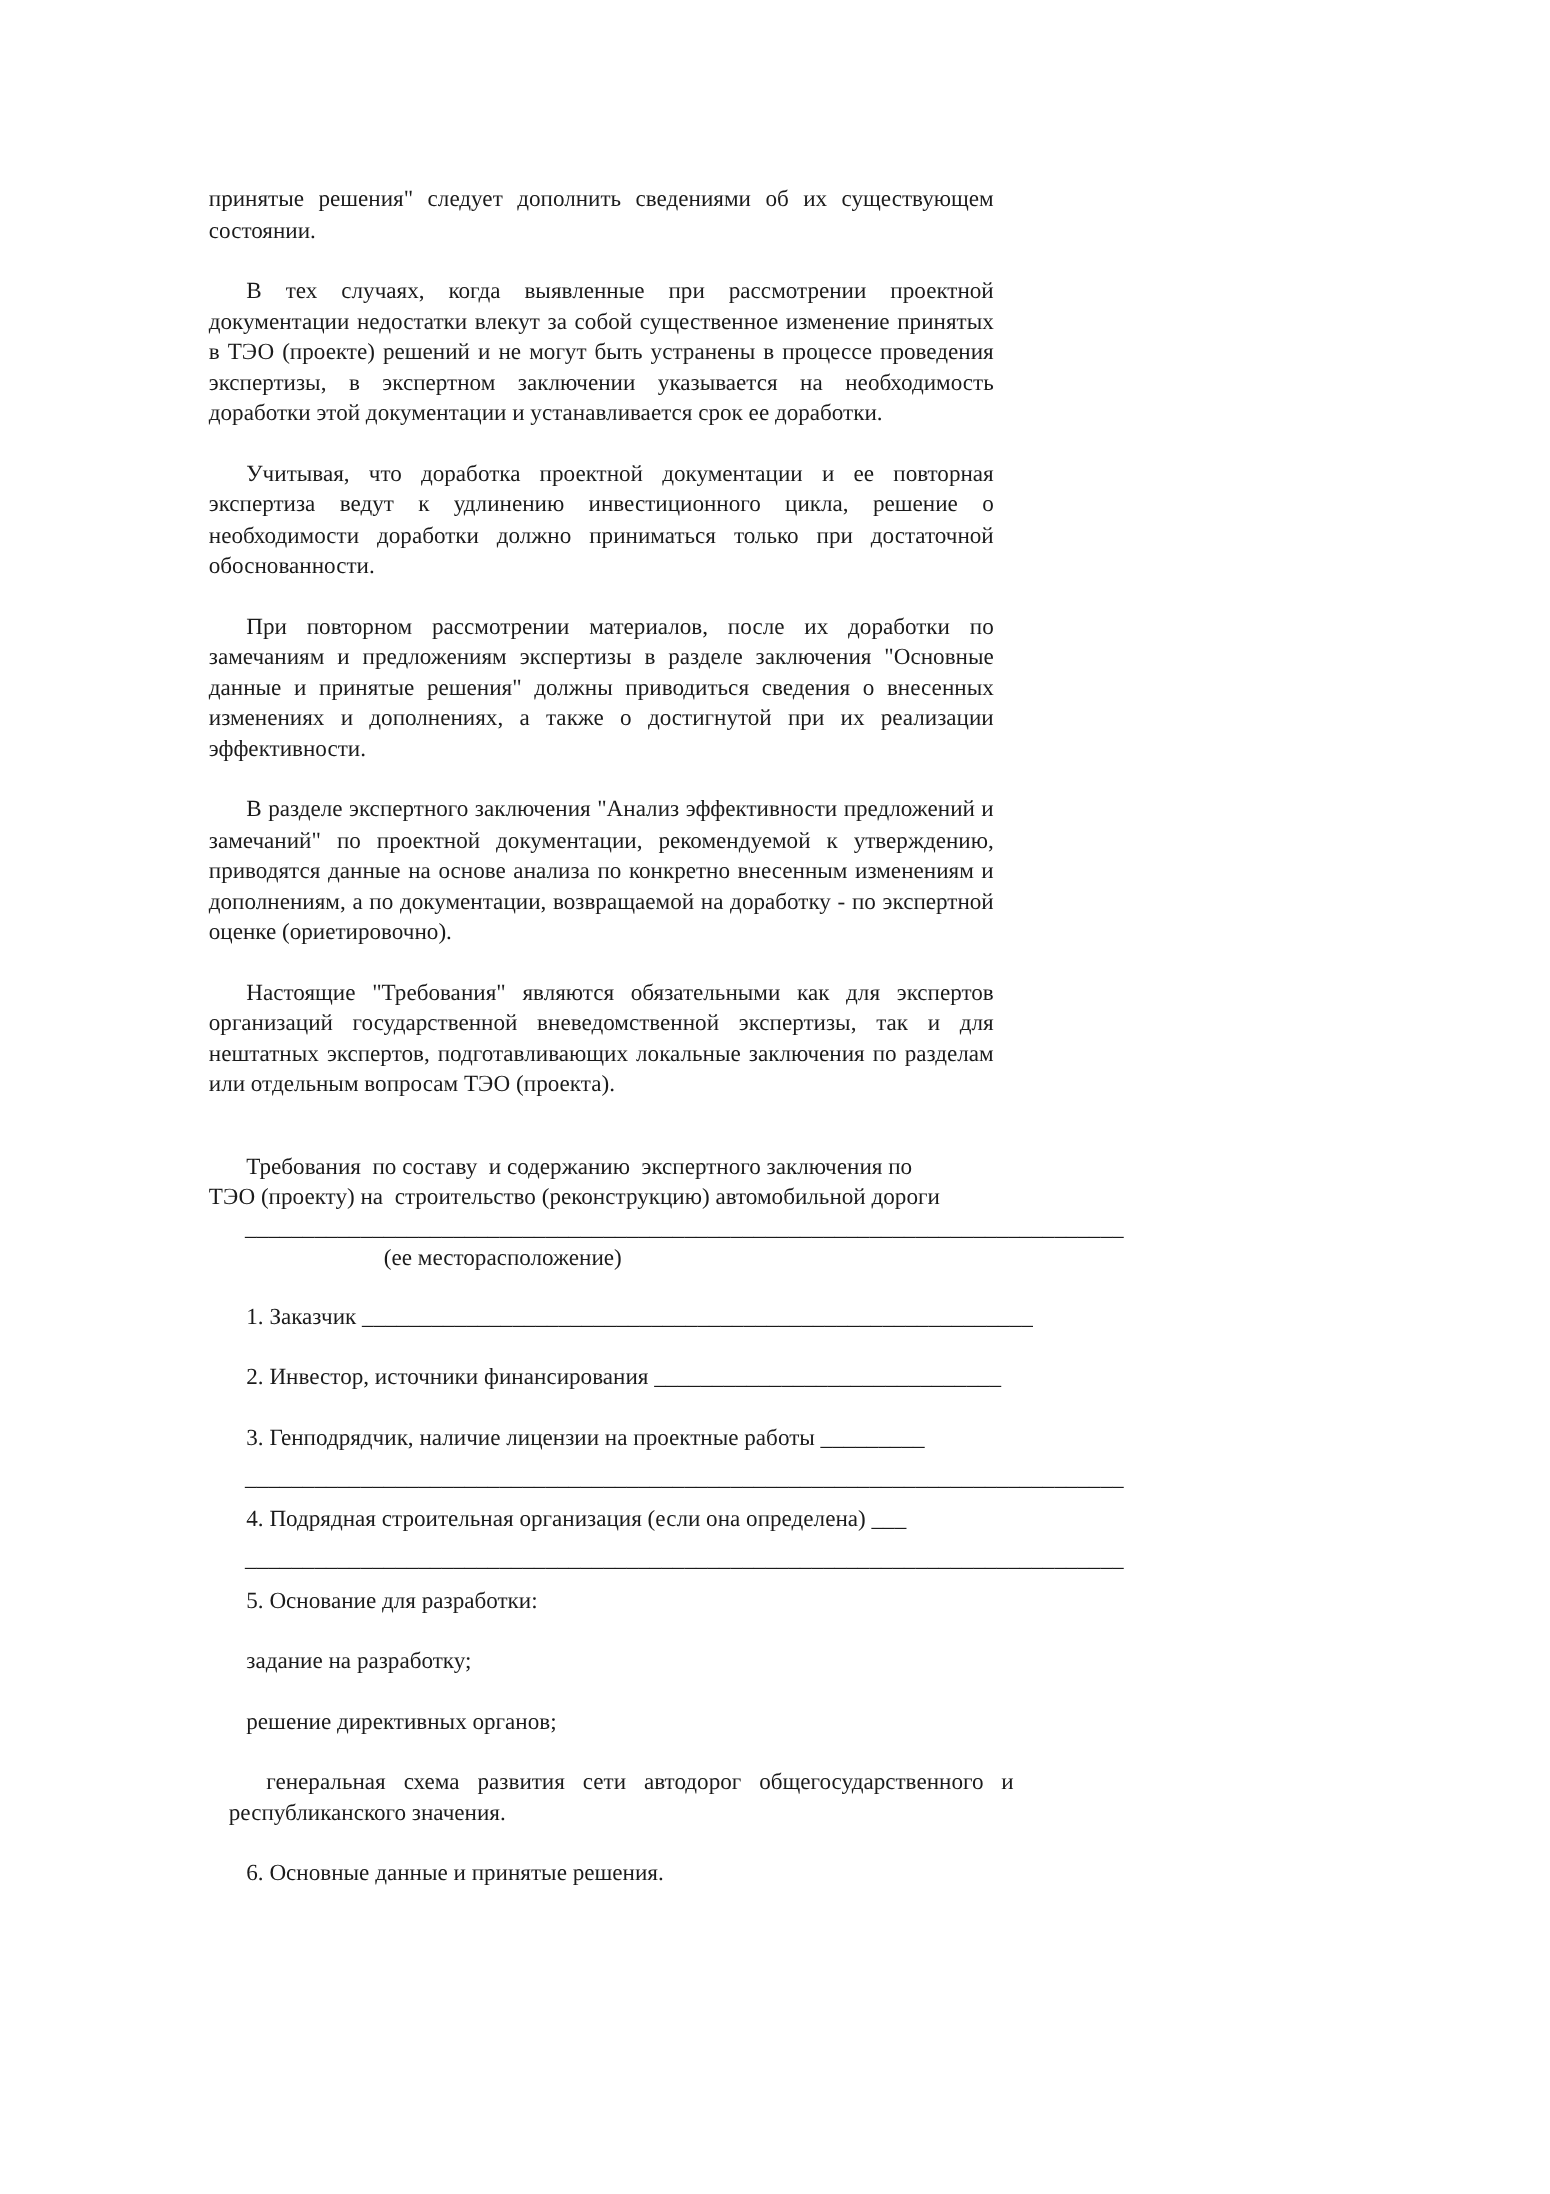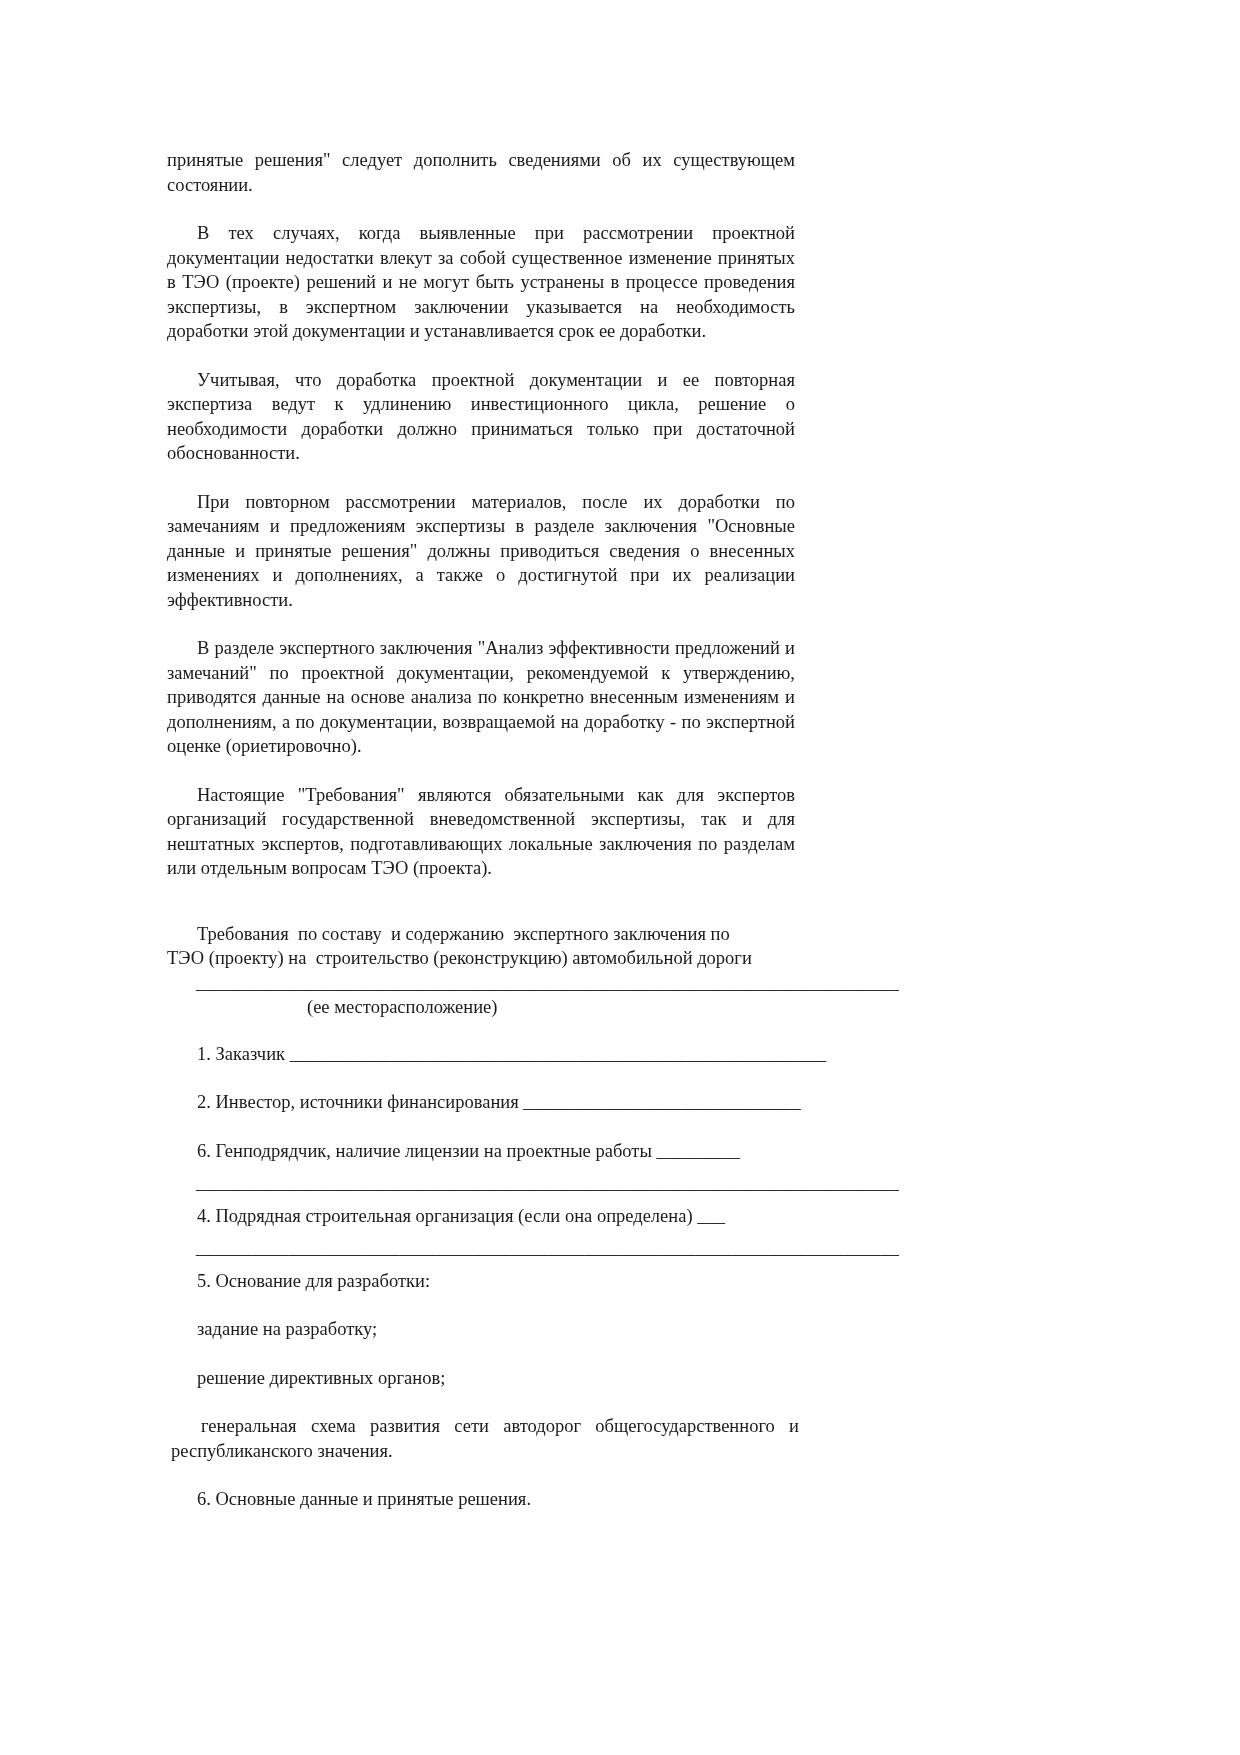--- a/index.html
+++ b/index.html
@@ -60,21 +60,21 @@
   .form-item {
     margin: 0 0 24px 0;
     text-indent: 30px;
     white-space: nowrap;
     overflow: hidden;
   }
   .form-item.tight {
     margin-bottom: 0;
   }
   .basis-para {
-    margin: 0 0 24px 4px;
+    margin: 0 0 24px 16px;
     text-indent: 30px;
     max-width: 628px;
     text-align: justify;
     white-space: normal;
   }
 </style>
 </head>
 <body>
 
 <div class="page">
@@ -91,21 +91,21 @@
   <div class="form-section">
 
     <p class="form-heading">Требования  по составу  и содержанию  экспертного заключения по
 ТЭО (проекту) на  строительство (реконструкцию) автомобильной дороги</p>
 
     <div class="ruler">____________________________________________________________________________</div>
     <div class="location-caption">(ее месторасположение)</div>
 
     <p class="form-item">1. Заказчик __________________________________________________________</p>
     <p class="form-item">2. Инвестор, источники финансирования ______________________________</p>
-    <p class="form-item tight">6. Генподрядчик, наличие лицензии на проектные работы _________</p>
+    <p class="form-item tight">3. Генподрядчик, наличие лицензии на проектные работы _________</p>
 
     <div class="ruler mid">____________________________________________________________________________</div>
 
     <p class="form-item tight">4. Подрядная строительная организация (если она определена) ___</p>
 
     <div class="ruler mid">____________________________________________________________________________</div>
 
     <p class="form-item">5. Основание для разработки:</p>
     <p class="form-item">задание на разработку;</p>
     <p class="form-item">решение директивных органов;</p>

